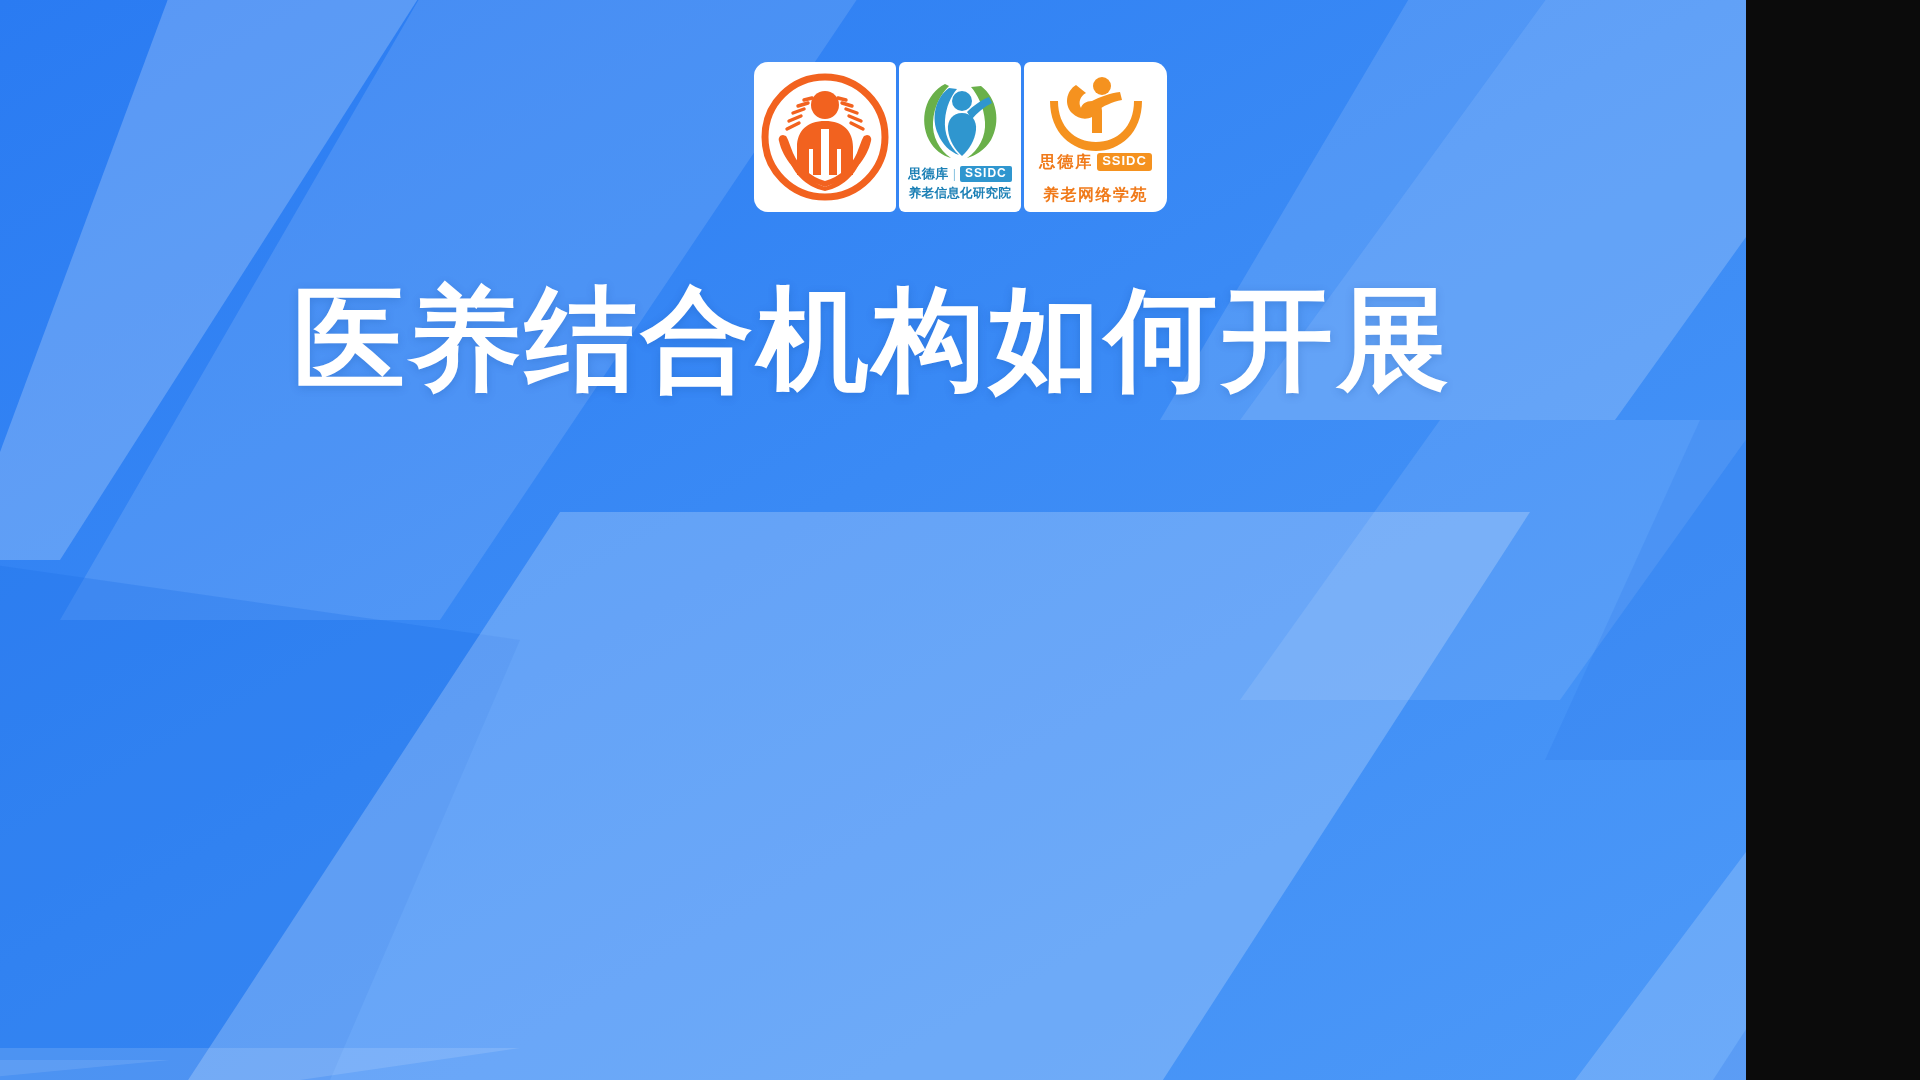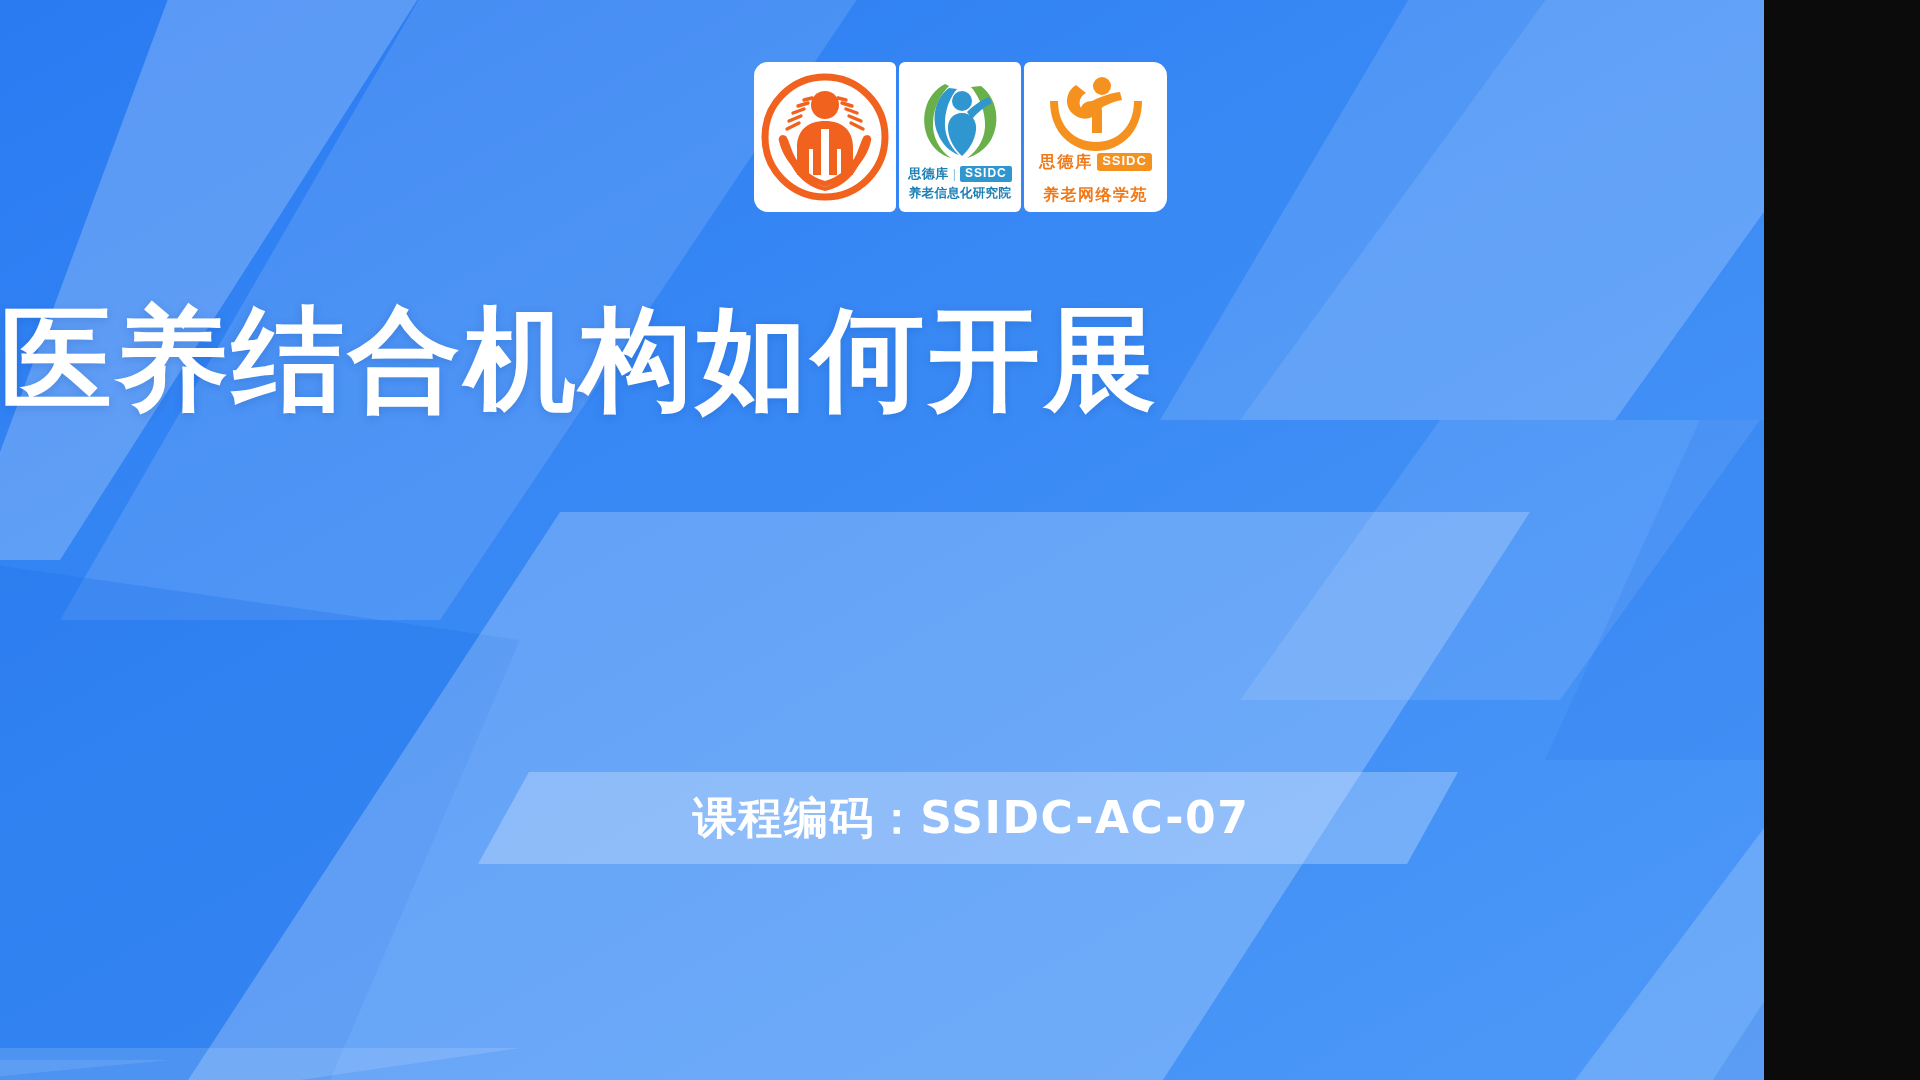--- a/index.html
+++ b/index.html
@@ -8,21 +8,20 @@
     padding: 0;
     background: #0b0b0b;
   }
   #slide {
     position: relative;
     width: 1746px;
     height: 1080px;
     overflow: hidden;
     font-family: "Liberation Sans", "DejaVu Sans", sans-serif;
     background: linear-gradient(118deg, #2a7bf2 0%, #2f81f4 28%, #3d8cf6 55%, #509bf8 80%, #3c8bf6 100%);
-    padding-left: 18px;
   }
 
   
   .deco-layer {
     position: absolute;
     inset: 0;
     overflow: hidden;
     pointer-events: none;
   }
   .deco-layer svg { display: block; width: 1920px; height: 1080px; }
@@ -133,22 +132,22 @@
     letter-spacing: 1.5px;
     margin-top: 16px;
   }
 
   
   .title-block {
     position: absolute;
     left: 0;
     right: 0;
     top: 268px;
+    text-align: center;
     z-index: 5;
-    margin-top: 20px;
   }
   .title-line {
     color: #ffffff;
     font-family: "DejaVu Sans", "Liberation Sans", sans-serif;
     font-size: 112px;
     font-weight: 700;
     line-height: 1.28;
     letter-spacing: 4px;
     white-space: nowrap;
     text-shadow: 0 2px 10px rgba(12, 62, 140, 0.20);
@@ -289,18 +288,14 @@
         </div>
         <div class="cap3-sub">养老网络学苑</div>
       </div>
     </div>
   </div>
 
   <div class="title-block">
     <div class="title-line">医养结合机构如何开展</div>
   </div>
 
-  <div class="subtitle-band">
-    <div class="band-shape"></div>
-    <div class="subtitle-text">课程编码：SSIDC-AC-07</div>
-  </div>
 
 </div>
 
 </body></html>

